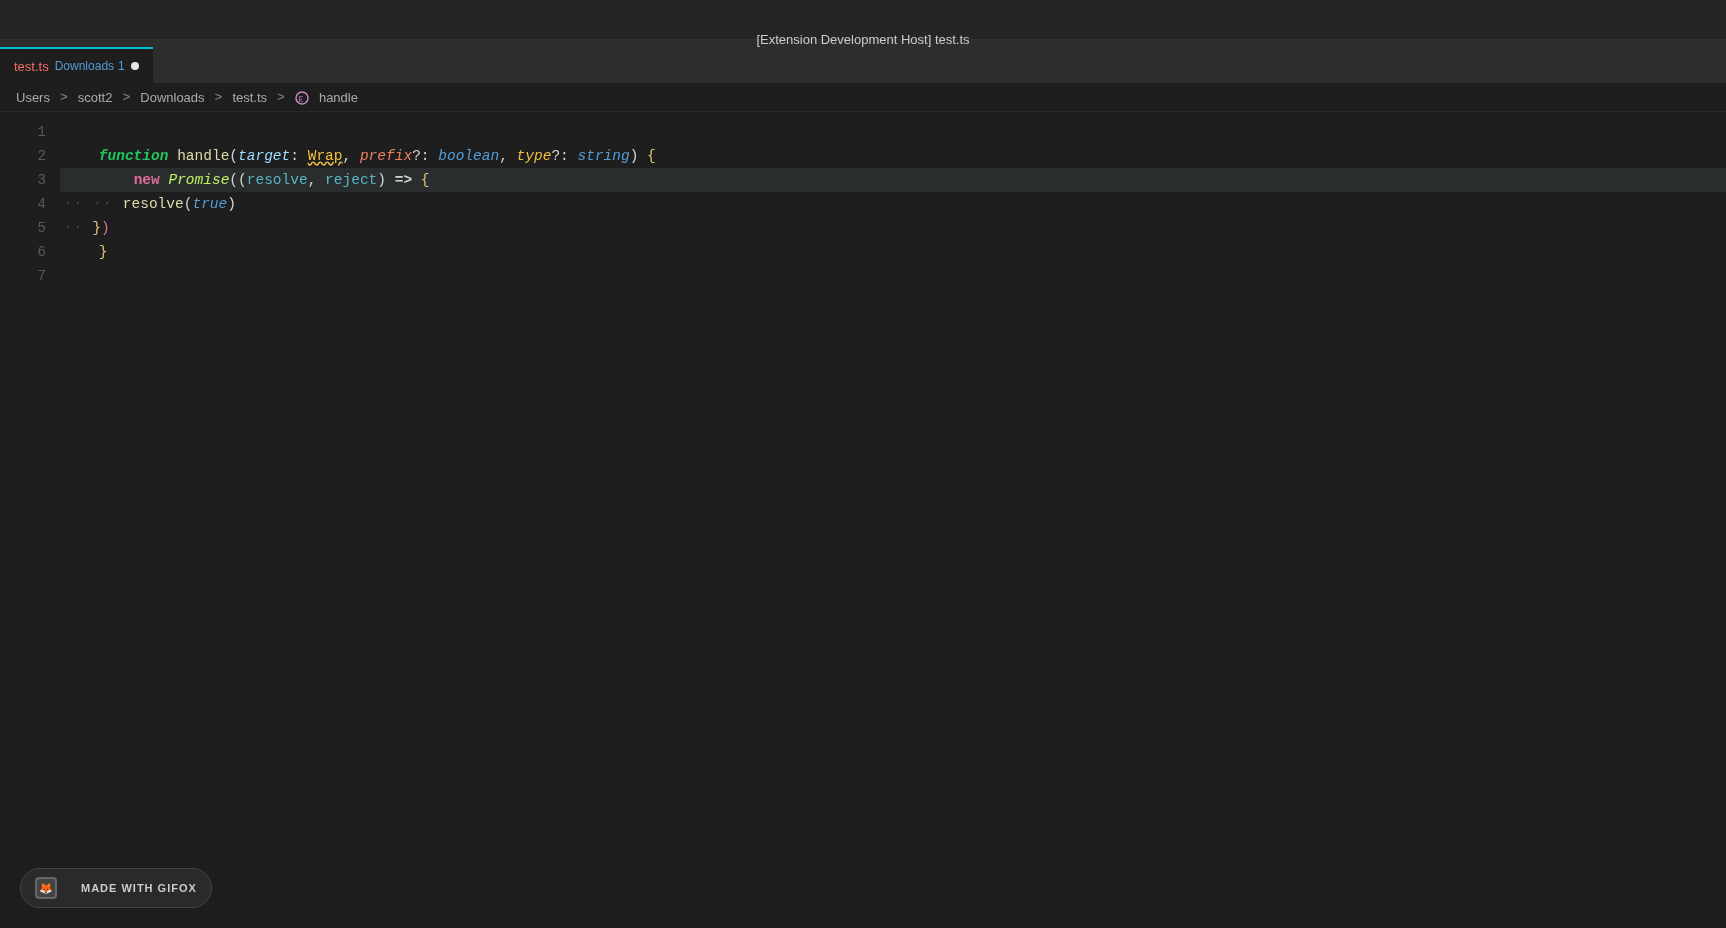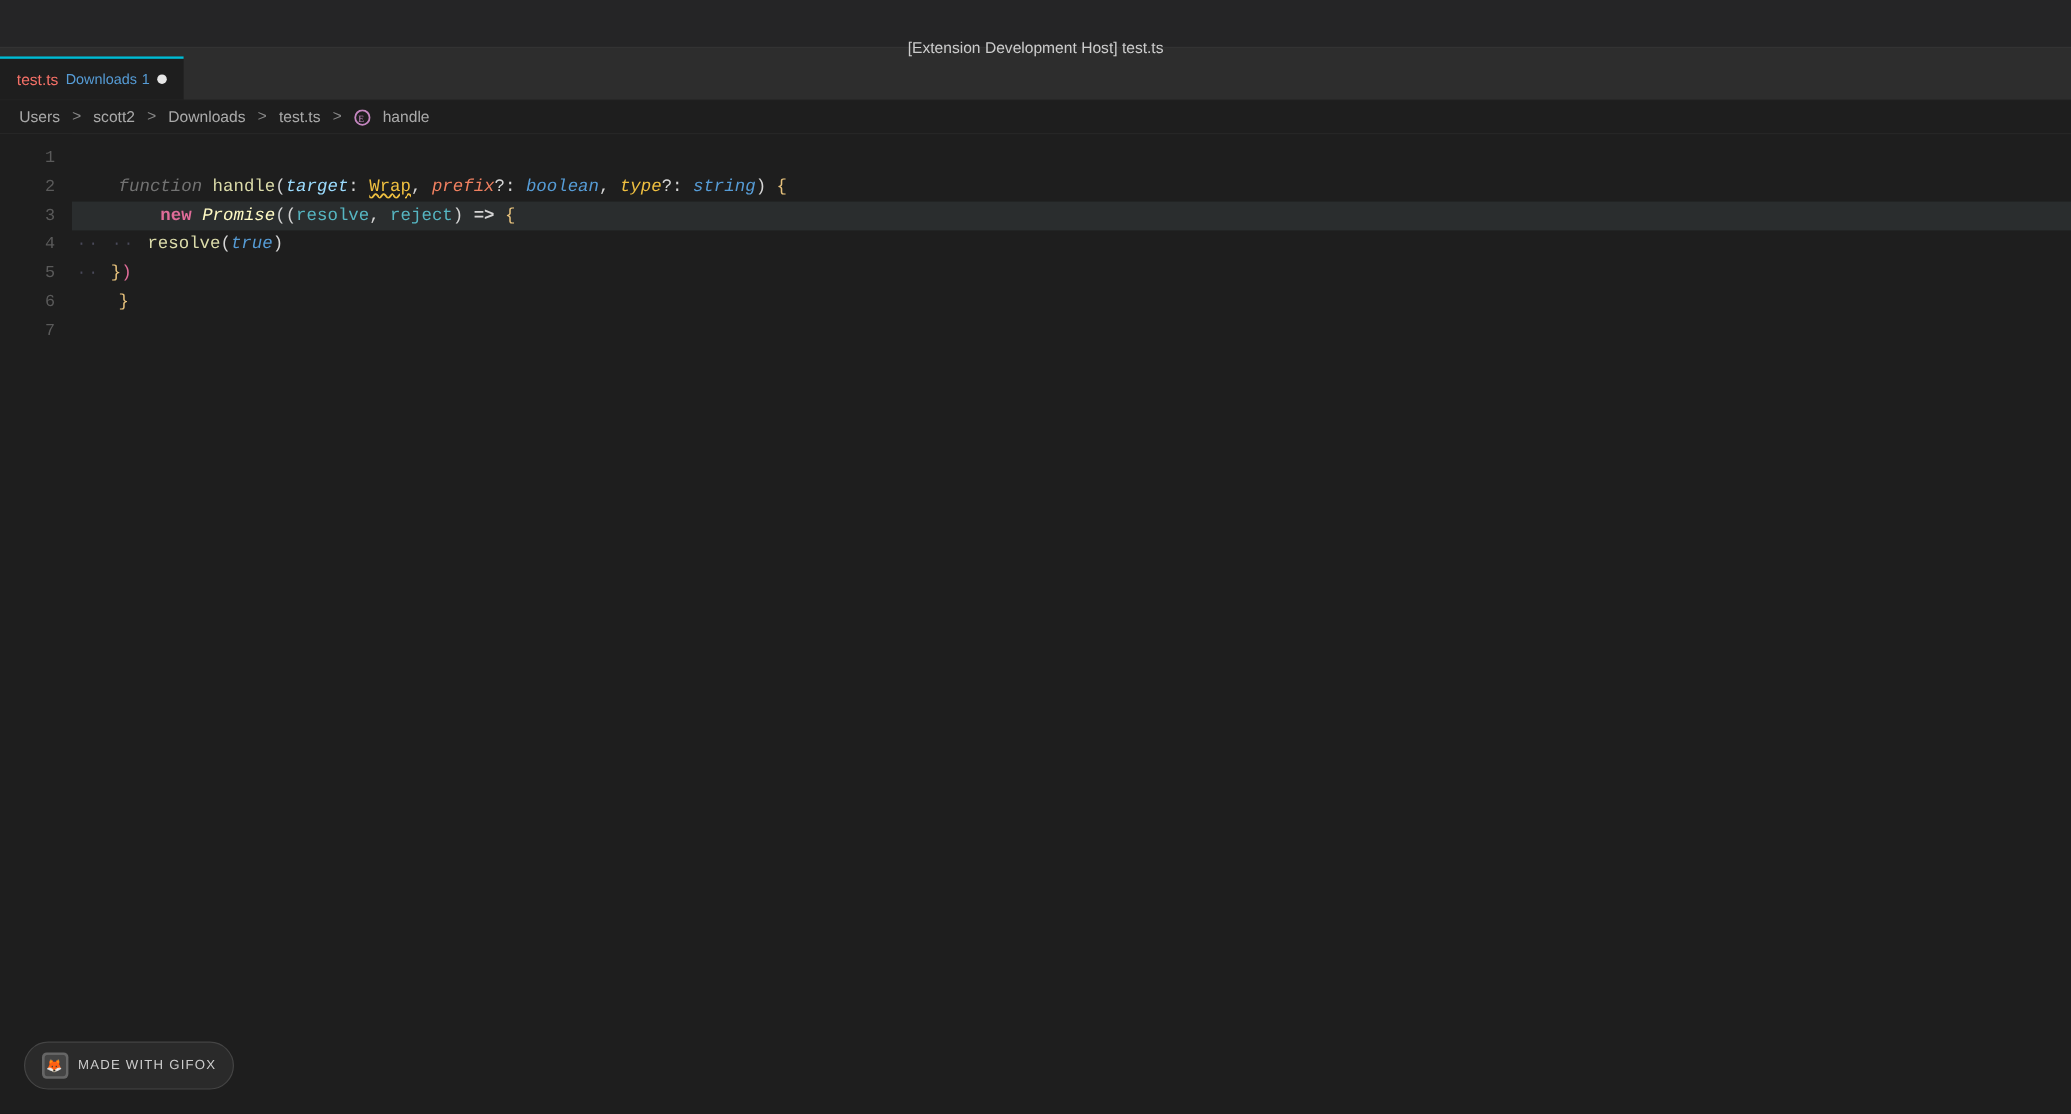--- a/index.html
+++ b/index.html
@@ -159,32 +159,32 @@
       padding-left: 4px;
       position: relative;
     }
 
     
     .code-line.highlighted {
       background-color: #2a2d2e;
     }
 
     
-    .kw-function { color: #737373; font-style: italic; font-weight: normal; }
+    .kw-function { color: #22c55e; font-style: italic; font-weight: bold; }
     .fn-name { color: #dcdcaa; font-weight: normal; }
     .punctuation { color: #d4d4d4; }
     .param { color: #9cdcfe; font-style: italic; }
     .type-colon { color: #d4d4d4; }
     .type-wrap { color: #f0c040; text-decoration: underline; text-decoration-style: wavy; text-decoration-color: #f0c040; }
     .param-optional { color: #f08060; font-style: italic; }
     .type-boolean { color: #569cd6; font-style: italic; }
     .type-string { color: #569cd6; font-style: italic; }
     .param-type { color: #f0c040; font-style: italic; }
     .kw-new { color: #e06c99; font-weight: bold; }
-    .class-name { color: #fef9c3; font-style: italic; }
+    .class-name { color: #bef264; font-style: italic; }
     .param-resolve { color: #56b6c2; }
     .param-reject { color: #56b6c2; }
     .arrow { color: #d4d4d4; font-weight: bold; }
     .resolve-call { color: #dcdcaa; }
     .bool-true { color: #569cd6; font-style: italic; }
     .brace-yellow { color: #e5c07b; }
     .bracket-pink { color: #e06c99; }
     .plain { color: #d4d4d4; }
 
     
@@ -207,23 +207,24 @@
       background-color: #666;
       border-radius: 4px;
       display: flex;
       align-items: center;
       justify-content: center;
     }
 
     .gifox-text {
       font-family: -apple-system, BlinkMacSystemFont, 'Segoe UI', sans-serif;
       font-size: 11px;
-      font-weight: 400;
+      font-weight: 700;
       color: #cccccc;
       letter-spacing: 1px;
+      margin-left: 16px;
     }
 
     
     .dots-col {
       color: #4a4a5a;
       font-size: 13px;
       letter-spacing: 2px;
     }
   </style>
 </head>

